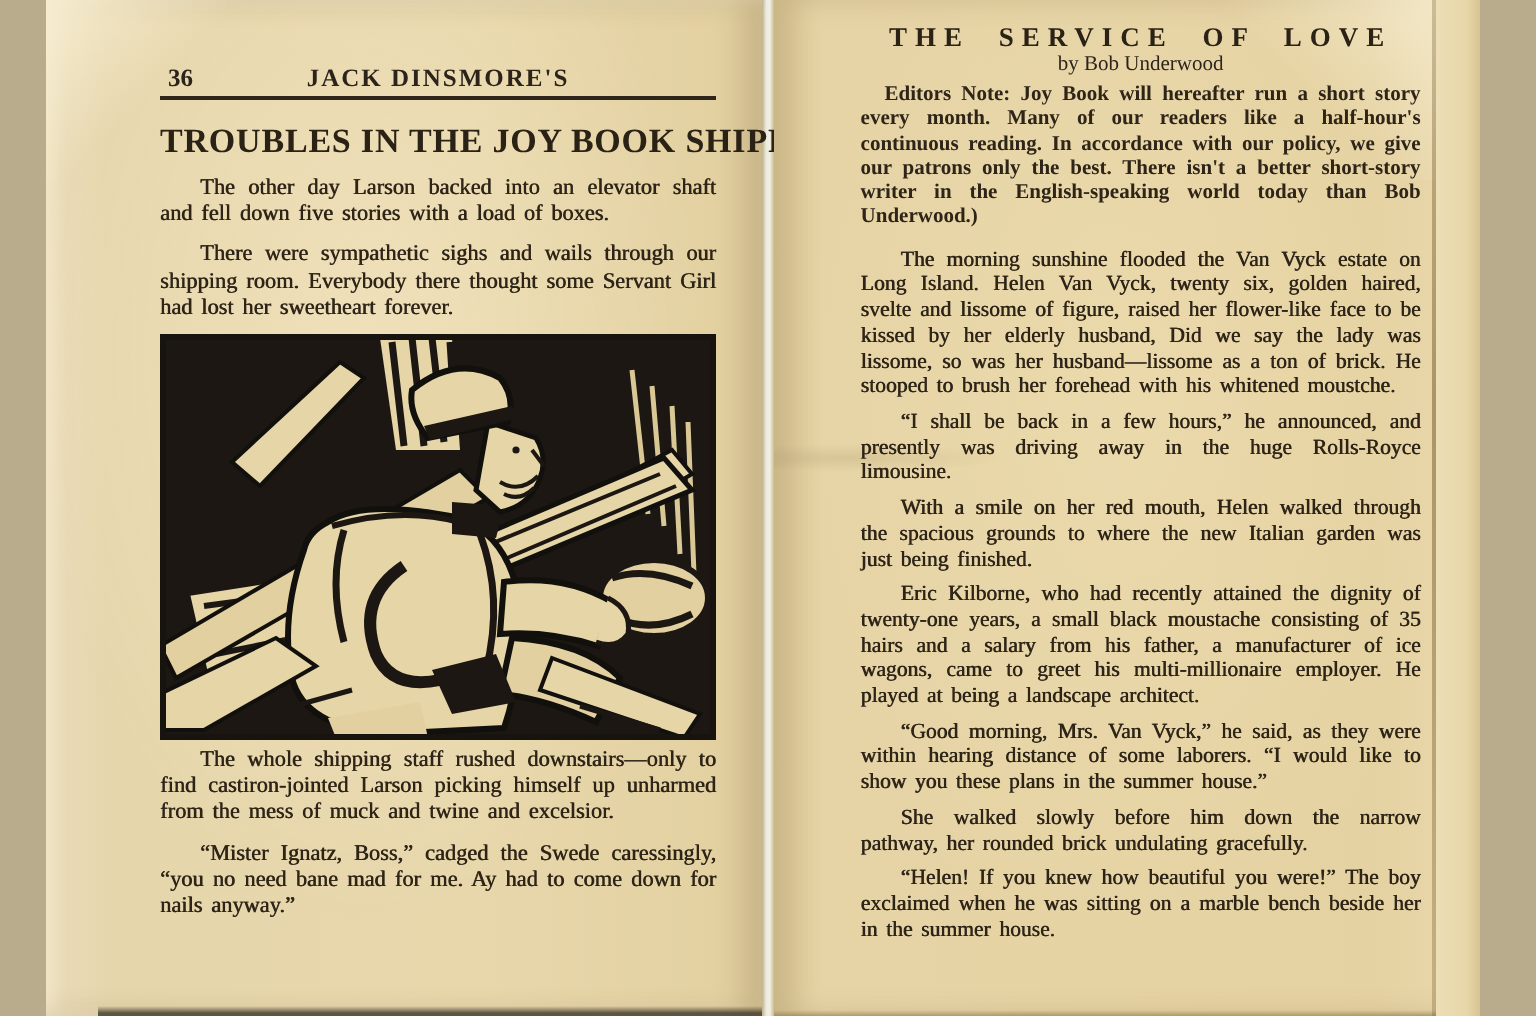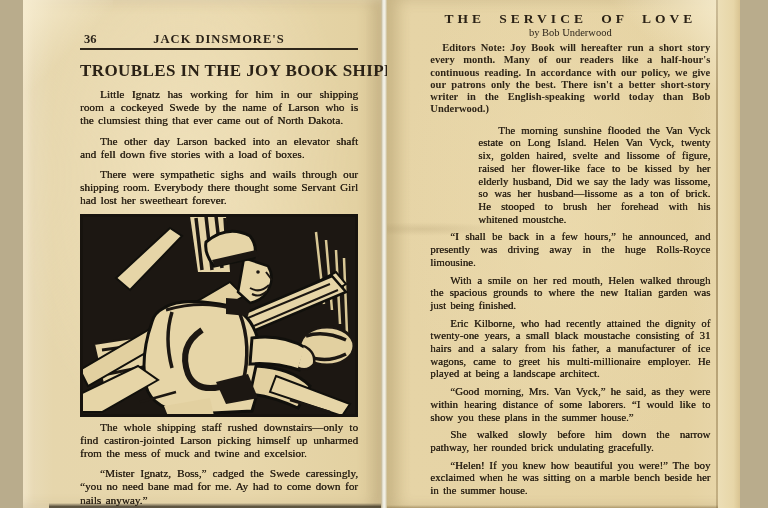--- a/index.html
+++ b/index.html
@@ -120,21 +120,21 @@
   }
   .page-right .para { font-size: 10.8px; line-height: 12.7px; margin-top: 5px; }
   .para.editors-note {
     font-weight: bold;
     font-size: 10.5px;
     line-height: 12.3px;
     text-shadow: none;
     margin-top: 4px;
     text-indent: 12px;
   }
-  .page-right .para.first { margin-top: 8px; margin-left: 48px; }
+  .page-right .para.first { margin-top: 8px; }
 
   .illustration {
     margin-top: 6px;
     width: 278px; height: 203px;
     display: block;
   }
   .illustration svg { display: block; width: 100%; height: 100%; }
 </style>
 </head>
 <body>
@@ -144,21 +144,20 @@
   <div class="page page-left">
     <div class="col">
 
       <div class="running">
         <span class="pagenum pn-left">36</span>
         <span>JACK DINSMORE'S</span>
       </div>
 
       <div class="story-title">TROUBLES IN THE JOY BOOK SHIPPING ROOM</div>
 
-      <p class="para">Little Ignatz has working for him in our shipping room a cockeyed Swede by the name of Larson who is the clumsiest thing that ever came out of North Dakota.</p>
       <p class="para">The other day Larson backed into an elevator shaft and fell down five stories with a load of boxes.</p>
       <p class="para">There were sympathetic sighs and wails through our shipping room.  Everybody there thought some Servant Girl had lost her sweetheart forever.</p>
 
       <figure class="illustration">
         <svg viewBox="0 0 278 203" preserveAspectRatio="none">
           <rect x="0" y="0" width="278" height="203" fill="#1c1712"></rect>
 
           <polygon points="14,130 66,122 74,164 24,174" fill="#e6d5a7" stroke="#1c1712" stroke-width="2"></polygon>
           <path d="M22,136 L66,130 M28,160 L68,152" stroke="#1c1712" stroke-width="3" fill="none"></path>
 
@@ -225,21 +224,21 @@
 
 
       <div class="story-title">THE SERVICE OF LOVE</div>
       <div class="byline">by Bob Underwood</div>
 
       <p class="para editors-note">Editors Note:  Joy Book will hereafter run a short story every month.  Many of our readers like a half-hour's continuous reading.  In accordance with our policy, we give our patrons only the best.  There isn't a better short-story writer in the English-speaking world today than Bob Underwood.)</p>
 
       <p class="para first">The morning sunshine flooded the Van Vyck estate on Long Island.  Helen Van Vyck, twenty six, golden haired, svelte and lissome of figure, raised her flower-like face to be kissed by her elderly husband,  Did we say the lady was lissome, so was her husband—lissome as a ton of brick.  He stooped to brush her forehead with his whitened moustche.</p>
       <p class="para">“I shall be back in a few hours,” he announced, and presently was driving away in the huge Rolls-Royce limousine.</p>
       <p class="para">With a smile on her red mouth, Helen walked through the spacious grounds to where the new Italian garden was just being finished.</p>
-      <p class="para">Eric Kilborne, who had recently attained the dignity of twenty-one years, a small black moustache consisting of 31 hairs and a salary from his father, a manufacturer of ice wagons, came to greet his multi-millionaire employer.  He played at being a landscape architect.</p>
+      <p class="para">Eric Kilborne, who had recently attained the dignity of twenty-one years, a small black moustache consisting of 35 hairs and a salary from his father, a manufacturer of ice wagons, came to greet his multi-millionaire employer.  He played at being a landscape architect.</p>
       <p class="para">“Good morning, Mrs. Van Vyck,” he said, as they were within hearing distance of some laborers.  “I would like to show you these plans in the summer house.”</p>
       <p class="para">She walked slowly before him down the narrow pathway, her rounded brick undulating gracefully.</p>
       <p class="para">“Helen!  If you knew how beautiful you were!” The boy exclaimed when he was sitting on a marble bench beside her in the summer house.</p>
     </div>
 
     <div class="page-under-edge"></div>
     <div class="page-edge-line"></div>
     <div class="bottom-edge-right"></div>
   </div>
 

